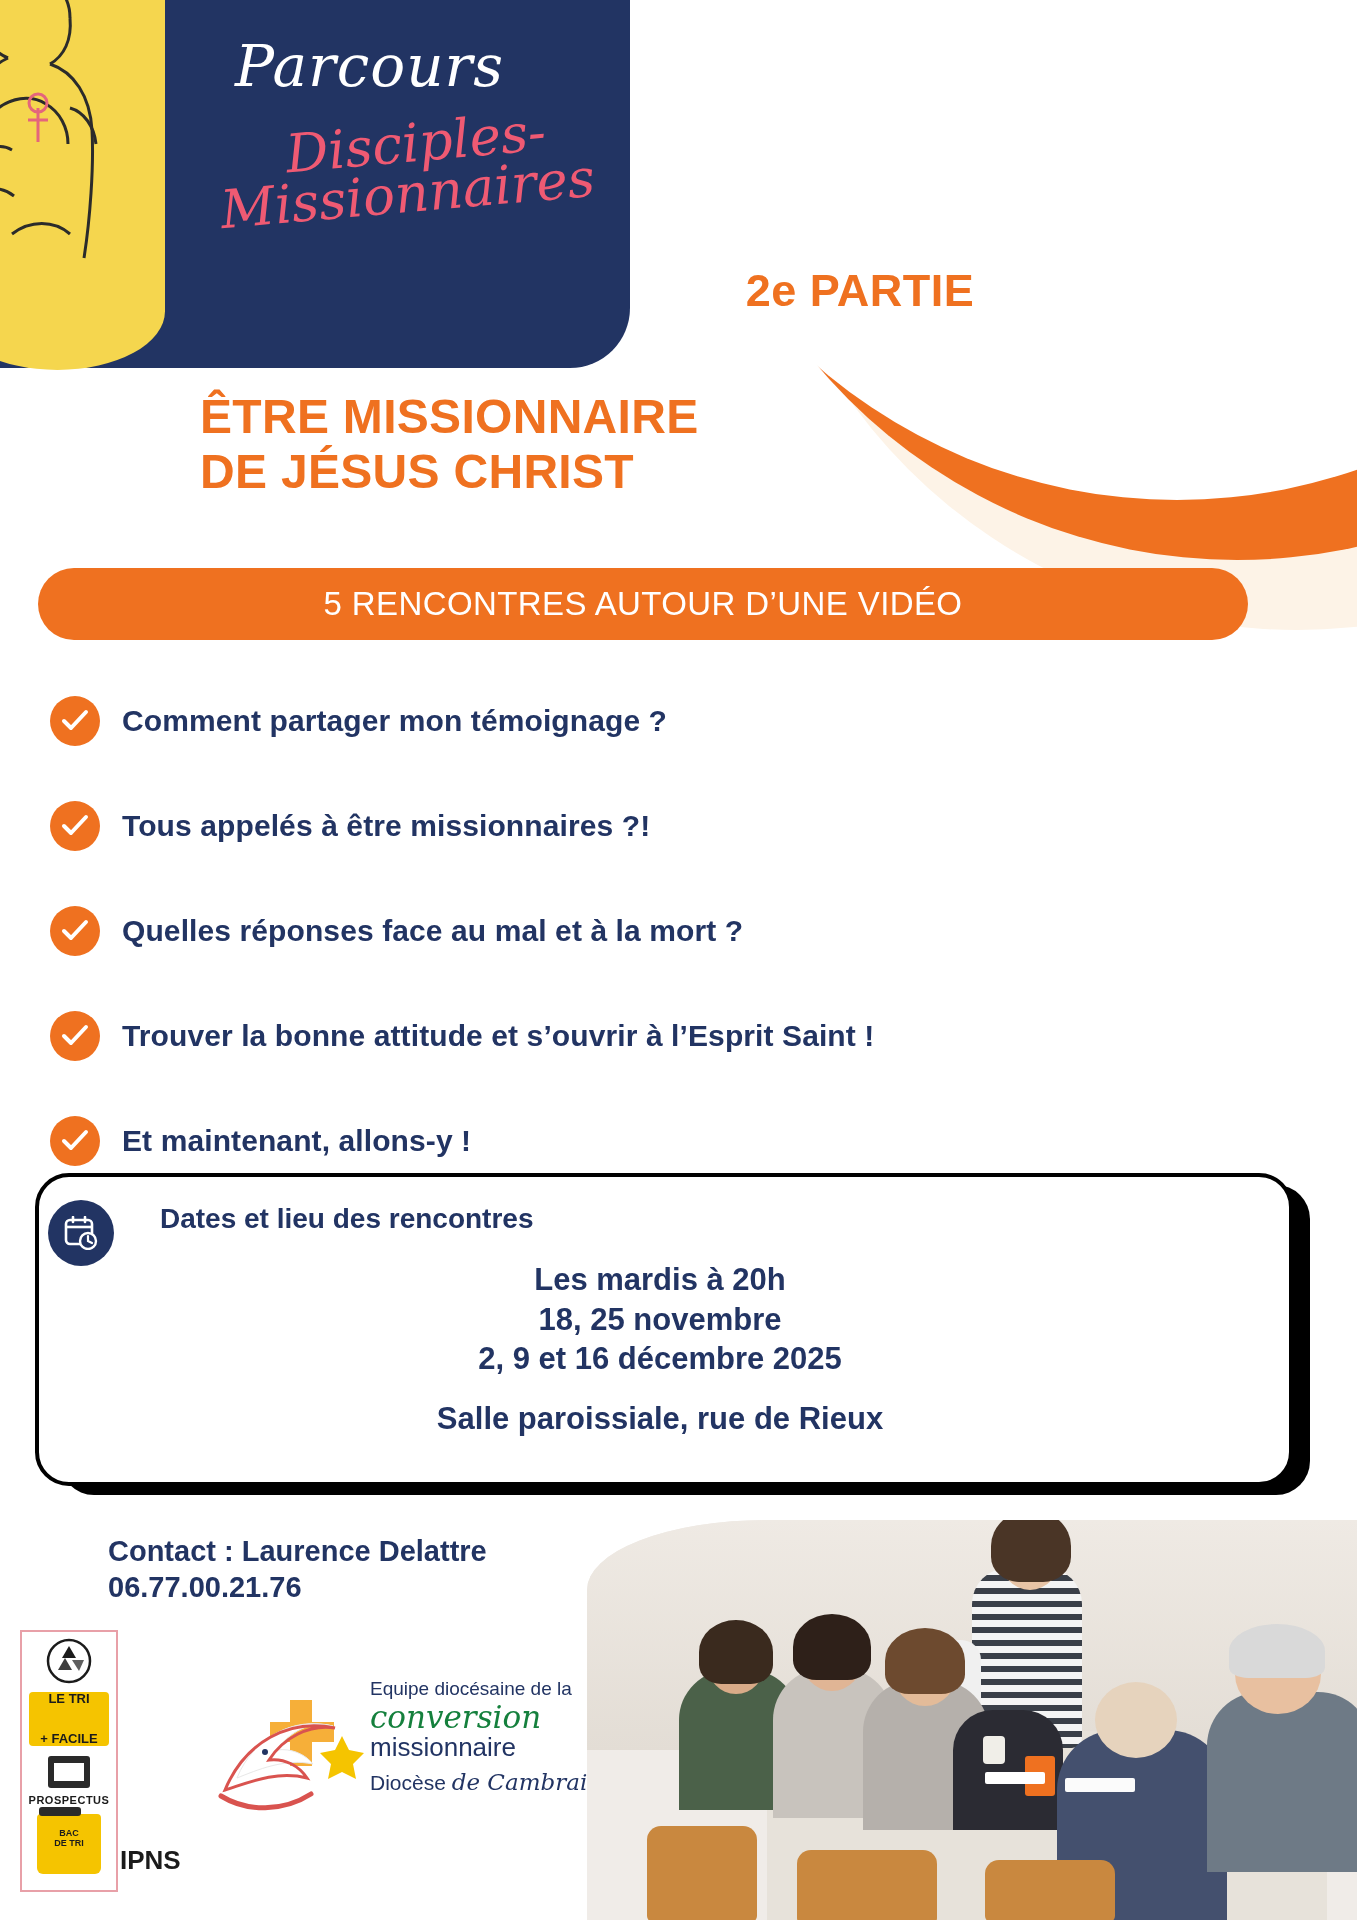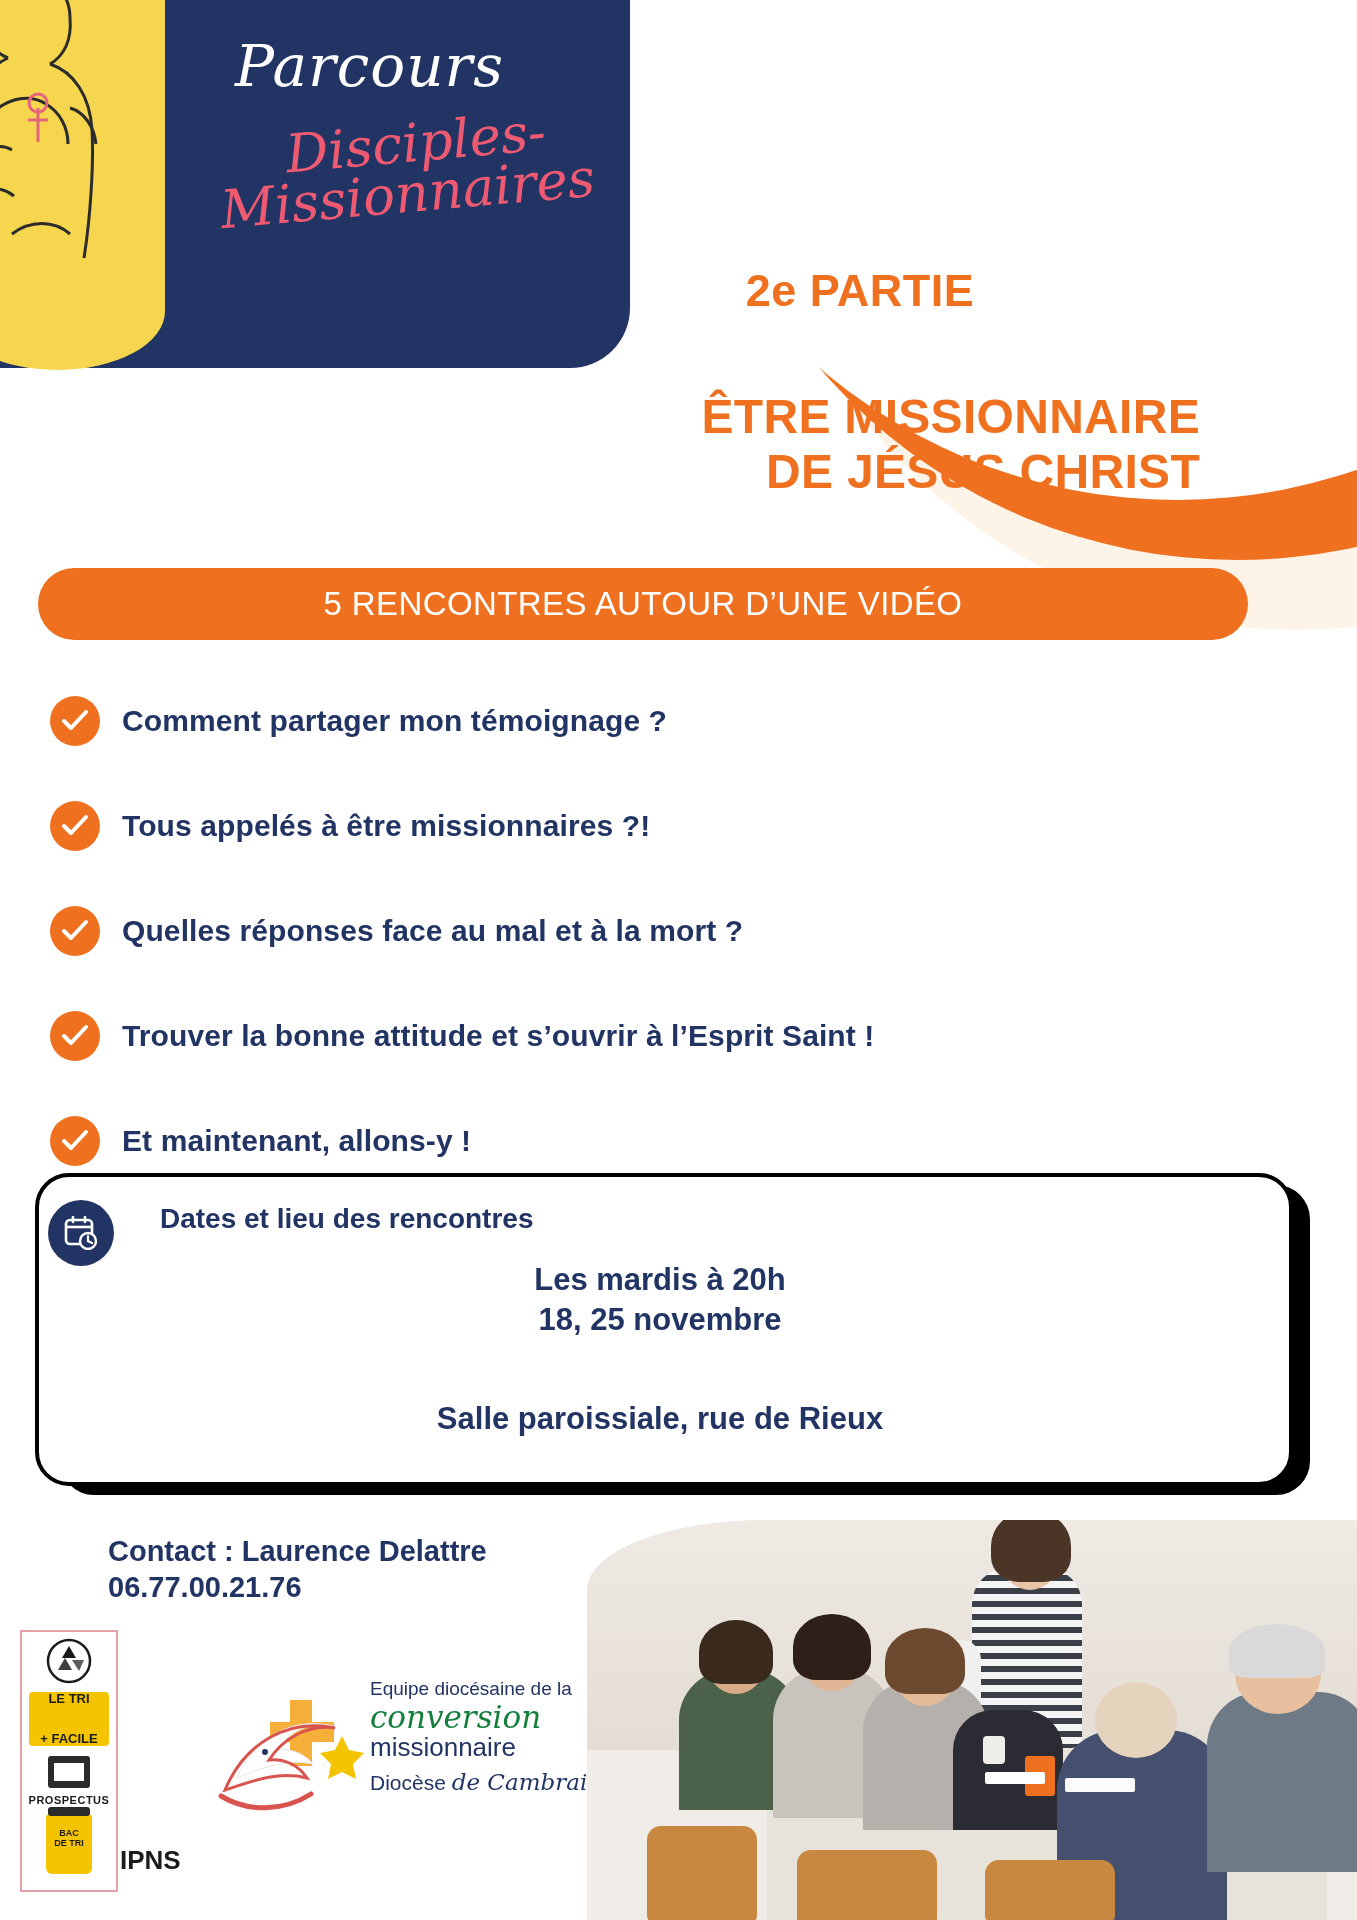--- a/index.html
+++ b/index.html
@@ -123,21 +123,21 @@
     color: #ef7120;
     font-size: 45px;
     font-weight: bold;
     letter-spacing: 0.5px;
   }
   .main-title {
     position: absolute;
     left: 200px;
     top: 390px;
     width: 1000px;
-    text-align: right;
+    text-align: left;
     color: #ef7120;
     font-size: 48px;
     font-weight: bold;
     line-height: 1.14;
     letter-spacing: 0.3px;
   }
 
   
   .pill {
     position: absolute;
@@ -325,20 +325,21 @@
   }
   .recycle .rc-bin {
     position: absolute;
     left: 50%;
     transform: translateX(-50%);
     top: 182px;
     width: 46px;
     height: 60px;
     background: #f5c400;
     border-radius: 4px 4px 6px 6px;
+    padding-left: 18px;
   }
   .recycle .rc-bin .lid {
     position: absolute;
     left: 2px;
     top: -7px;
     width: 42px;
     height: 9px;
     background: #2a2a2a;
     border-radius: 3px;
   }
@@ -531,20 +532,21 @@
     <line x1="9" y1="1" x2="9" y2="6" stroke="#ffffff" stroke-width="2.6" stroke-linecap="round"></line>
     <line x1="21" y1="1" x2="21" y2="6" stroke="#ffffff" stroke-width="2.6" stroke-linecap="round"></line>
     <circle cx="24" cy="25" r="8" fill="#223463" stroke="#ffffff" stroke-width="2.4"></circle>
     <path d="M24 20 L24 25 L28 27" stroke="#ffffff" stroke-width="2.2" fill="none" stroke-linecap="round"></path>
   </svg>
 </div>
 <div class="dates-heading">Dates et lieu des rencontres</div>
 <div class="dates-lines">
   <div>Les mardis à 20h</div>
   <div>18, 25 novembre</div>
+  <div>2, 9 et 16 décembre 2025</div>
 </div>
 <div class="dates-place">
   <div>Salle paroissiale, rue de Rieux</div>
 </div>
 
 <div class="contact">
   <div>Contact : Laurence Delattre</div>
   <div>06.77.00.21.76</div>
 </div>
 

